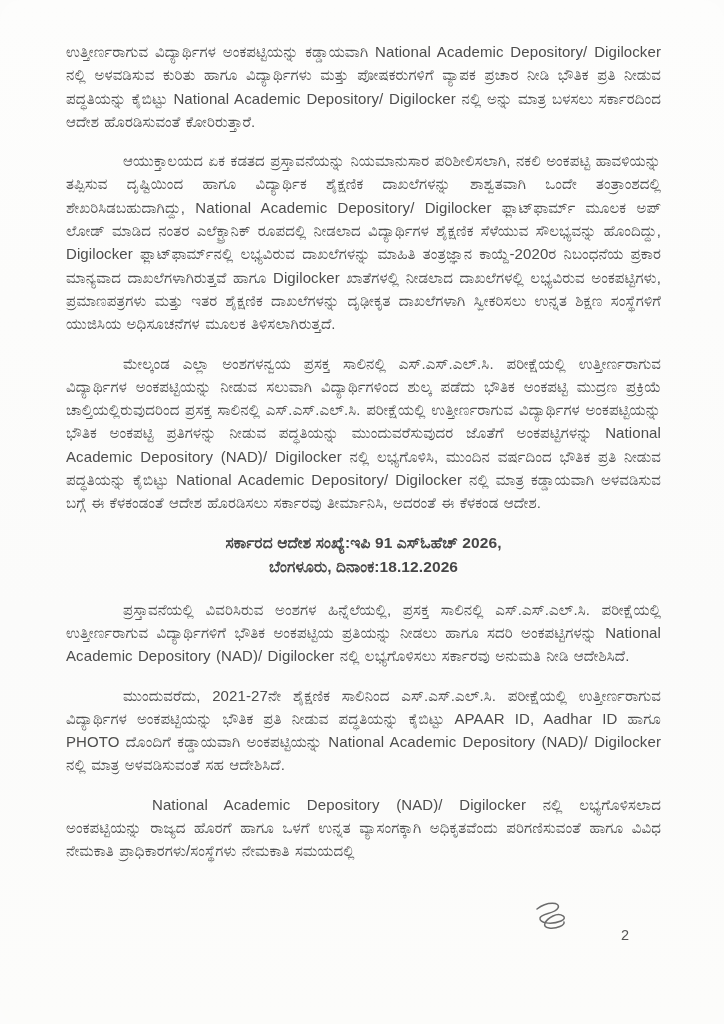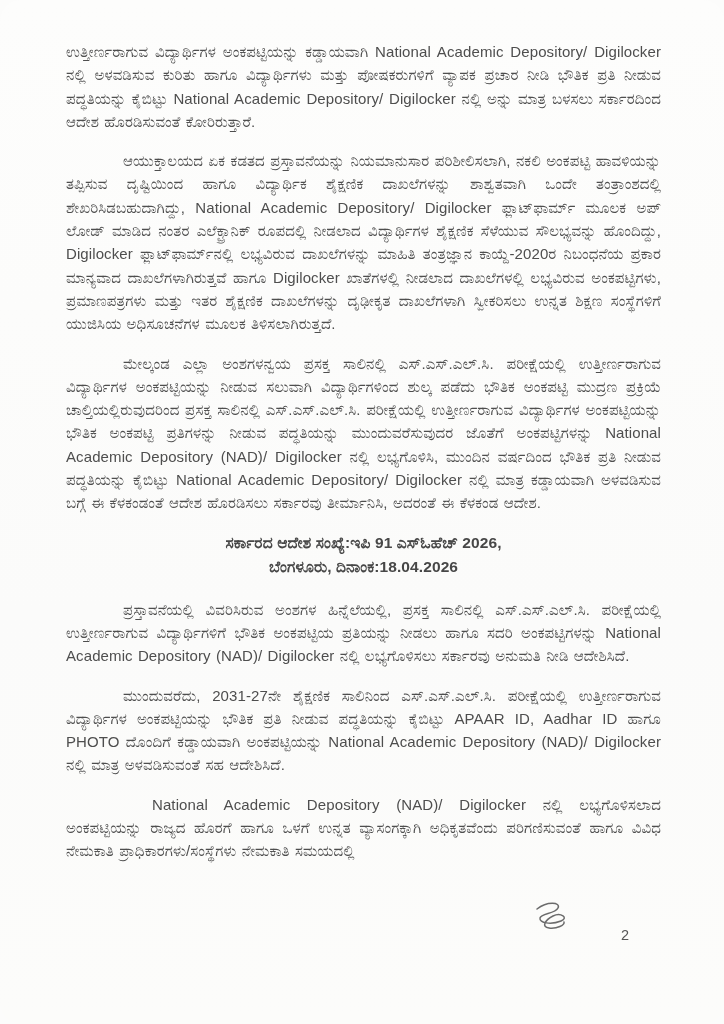--- a/index.html
+++ b/index.html
@@ -68,26 +68,26 @@
 <div class="page">
 
   <p class="para first">ಉತ್ತೀರ್ಣರಾಗುವ ವಿದ್ಯಾರ್ಥಿಗಳ ಅಂಕಪಟ್ಟಿಯನ್ನು ಕಡ್ಡಾಯವಾಗಿ National Academic Depository/ Digilocker ನಲ್ಲಿ ಅಳವಡಿಸುವ ಕುರಿತು ಹಾಗೂ ವಿದ್ಯಾರ್ಥಿಗಳು ಮತ್ತು ಪೋಷಕರುಗಳಿಗೆ ವ್ಯಾಪಕ ಪ್ರಚಾರ ನೀಡಿ ಭೌತಿಕ ಪ್ರತಿ ನೀಡುವ ಪದ್ಧತಿಯನ್ನು ಕೈಬಿಟ್ಟು National Academic Depository/ Digilocker ನಲ್ಲಿ ಅನ್ನು ಮಾತ್ರ ಬಳಸಲು ಸರ್ಕಾರದಿಂದ ಆದೇಶ ಹೊರಡಿಸುವಂತೆ ಕೋರಿರುತ್ತಾರೆ.</p>
 
   <p class="para">ಆಯುಕ್ತಾಲಯದ ಏಕ ಕಡತದ ಪ್ರಸ್ತಾವನೆಯನ್ನು ನಿಯಮಾನುಸಾರ ಪರಿಶೀಲಿಸಲಾಗಿ, ನಕಲಿ ಅಂಕಪಟ್ಟಿ ಹಾವಳಿಯನ್ನು ತಪ್ಪಿಸುವ ದೃಷ್ಟಿಯಿಂದ ಹಾಗೂ ವಿದ್ಯಾರ್ಥಿಕ ಶೈಕ್ಷಣಿಕ ದಾಖಲೆಗಳನ್ನು ಶಾಶ್ವತವಾಗಿ ಒಂದೇ ತಂತ್ರಾಂಶದಲ್ಲಿ ಶೇಖರಿಸಿಡಬಹುದಾಗಿದ್ದು, National Academic Depository/ Digilocker ಫ್ಲಾಟ್‌ಫಾರ್ಮ್ ಮೂಲಕ ಅಪ್ ಲೋಡ್ ಮಾಡಿದ ನಂತರ ಎಲೆಕ್ಟ್ರಾನಿಕ್ ರೂಪದಲ್ಲಿ ನೀಡಲಾದ ವಿದ್ಯಾರ್ಥಿಗಳ ಶೈಕ್ಷಣಿಕ ಸೆಳೆಯುವ ಸೌಲಭ್ಯವನ್ನು ಹೊಂದಿದ್ದು, Digilocker ಫ್ಲಾಟ್‌ಫಾರ್ಮ್‌ನಲ್ಲಿ ಲಭ್ಯವಿರುವ ದಾಖಲೆಗಳನ್ನು ಮಾಹಿತಿ ತಂತ್ರಜ್ಞಾನ ಕಾಯ್ದೆ-2020ರ ನಿಬಂಧನೆಯ ಪ್ರಕಾರ ಮಾನ್ಯವಾದ ದಾಖಲೆಗಳಾಗಿರುತ್ತವೆ ಹಾಗೂ Digilocker ಖಾತೆಗಳಲ್ಲಿ ನೀಡಲಾದ ದಾಖಲೆಗಳಲ್ಲಿ ಲಭ್ಯವಿರುವ ಅಂಕಪಟ್ಟಿಗಳು, ಪ್ರಮಾಣಪತ್ರಗಳು ಮತ್ತು ಇತರ ಶೈಕ್ಷಣಿಕ ದಾಖಲೆಗಳನ್ನು ದೃಢೀಕೃತ ದಾಖಲೆಗಳಾಗಿ ಸ್ವೀಕರಿಸಲು ಉನ್ನತ ಶಿಕ್ಷಣ ಸಂಸ್ಥೆಗಳಿಗೆ ಯುಜಿಸಿಯ ಅಧಿಸೂಚನೆಗಳ ಮೂಲಕ ತಿಳಿಸಲಾಗಿರುತ್ತದೆ.</p>
 
   <p class="para">ಮೇಲ್ಕಂಡ ಎಲ್ಲಾ ಅಂಶಗಳನ್ವಯ ಪ್ರಸಕ್ತ ಸಾಲಿನಲ್ಲಿ ಎಸ್.ಎಸ್.ಎಲ್.ಸಿ. ಪರೀಕ್ಷೆಯಲ್ಲಿ ಉತ್ತೀರ್ಣರಾಗುವ ವಿದ್ಯಾರ್ಥಿಗಳ ಅಂಕಪಟ್ಟಿಯನ್ನು ನೀಡುವ ಸಲುವಾಗಿ ವಿದ್ಯಾರ್ಥಿಗಳಿಂದ ಶುಲ್ಕ ಪಡೆದು ಭೌತಿಕ ಅಂಕಪಟ್ಟಿ ಮುದ್ರಣ ಪ್ರಕ್ರಿಯೆ ಚಾಲ್ತಿಯಲ್ಲಿರುವುದರಿಂದ ಪ್ರಸಕ್ತ ಸಾಲಿನಲ್ಲಿ ಎಸ್.ಎಸ್.ಎಲ್.ಸಿ. ಪರೀಕ್ಷೆಯಲ್ಲಿ ಉತ್ತೀರ್ಣರಾಗುವ ವಿದ್ಯಾರ್ಥಿಗಳ ಅಂಕಪಟ್ಟಿಯನ್ನು ಭೌತಿಕ ಅಂಕಪಟ್ಟಿ ಪ್ರತಿಗಳನ್ನು ನೀಡುವ ಪದ್ಧತಿಯನ್ನು ಮುಂದುವರೆಸುವುದರ ಜೊತೆಗೆ ಅಂಕಪಟ್ಟಿಗಳನ್ನು National Academic Depository (NAD)/ Digilocker ನಲ್ಲಿ ಲಭ್ಯಗೊಳಿಸಿ, ಮುಂದಿನ ವರ್ಷದಿಂದ ಭೌತಿಕ ಪ್ರತಿ ನೀಡುವ ಪದ್ಧತಿಯನ್ನು ಕೈಬಿಟ್ಟು National Academic Depository/ Digilocker ನಲ್ಲಿ ಮಾತ್ರ ಕಡ್ಡಾಯವಾಗಿ ಅಳವಡಿಸುವ ಬಗ್ಗೆ ಈ ಕೆಳಕಂಡಂತೆ ಆದೇಶ ಹೊರಡಿಸಲು ಸರ್ಕಾರವು ತೀರ್ಮಾನಿಸಿ, ಅದರಂತೆ ಈ ಕೆಳಕಂಡ ಆದೇಶ.</p>
 
   <div class="order-heading">
     <div>ಸರ್ಕಾರದ ಆದೇಶ ಸಂಖ್ಯೆ:ಇಪಿ 91 ಎಸ್‌ಓಹೆಚ್ 2026,</div>
-    <div>ಬೆಂಗಳೂರು, ದಿನಾಂಕ:18.04.2026</div>
+    <div>ಬೆಂಗಳೂರು, ದಿನಾಂಕ:18.12.2026</div>
   </div>
 
   <p class="para">ಪ್ರಸ್ತಾವನೆಯಲ್ಲಿ ವಿವರಿಸಿರುವ ಅಂಶಗಳ ಹಿನ್ನೆಲೆಯಲ್ಲಿ, ಪ್ರಸಕ್ತ ಸಾಲಿನಲ್ಲಿ ಎಸ್.ಎಸ್.ಎಲ್.ಸಿ. ಪರೀಕ್ಷೆಯಲ್ಲಿ ಉತ್ತೀರ್ಣರಾಗುವ ವಿದ್ಯಾರ್ಥಿಗಳಿಗೆ ಭೌತಿಕ ಅಂಕಪಟ್ಟಿಯ ಪ್ರತಿಯನ್ನು ನೀಡಲು ಹಾಗೂ ಸದರಿ ಅಂಕಪಟ್ಟಿಗಳನ್ನು National Academic Depository (NAD)/ Digilocker ನಲ್ಲಿ ಲಭ್ಯಗೊಳಿಸಲು ಸರ್ಕಾರವು ಅನುಮತಿ ನೀಡಿ ಆದೇಶಿಸಿದೆ.</p>
 
-  <p class="para">ಮುಂದುವರೆದು, 2031-27ನೇ ಶೈಕ್ಷಣಿಕ ಸಾಲಿನಿಂದ ಎಸ್.ಎಸ್.ಎಲ್.ಸಿ. ಪರೀಕ್ಷೆಯಲ್ಲಿ ಉತ್ತೀರ್ಣರಾಗುವ ವಿದ್ಯಾರ್ಥಿಗಳ ಅಂಕಪಟ್ಟಿಯನ್ನು ಭೌತಿಕ ಪ್ರತಿ ನೀಡುವ ಪದ್ಧತಿಯನ್ನು ಕೈಬಿಟ್ಟು APAAR ID, Aadhar ID ಹಾಗೂ PHOTO ದೊಂದಿಗೆ ಕಡ್ಡಾಯವಾಗಿ ಅಂಕಪಟ್ಟಿಯನ್ನು National Academic Depository (NAD)/ Digilocker ನಲ್ಲಿ ಮಾತ್ರ ಅಳವಡಿಸುವಂತೆ ಸಹ ಆದೇಶಿಸಿದೆ.</p>
+  <p class="para">ಮುಂದುವರೆದು, 2021-27ನೇ ಶೈಕ್ಷಣಿಕ ಸಾಲಿನಿಂದ ಎಸ್.ಎಸ್.ಎಲ್.ಸಿ. ಪರೀಕ್ಷೆಯಲ್ಲಿ ಉತ್ತೀರ್ಣರಾಗುವ ವಿದ್ಯಾರ್ಥಿಗಳ ಅಂಕಪಟ್ಟಿಯನ್ನು ಭೌತಿಕ ಪ್ರತಿ ನೀಡುವ ಪದ್ಧತಿಯನ್ನು ಕೈಬಿಟ್ಟು APAAR ID, Aadhar ID ಹಾಗೂ PHOTO ದೊಂದಿಗೆ ಕಡ್ಡಾಯವಾಗಿ ಅಂಕಪಟ್ಟಿಯನ್ನು National Academic Depository (NAD)/ Digilocker ನಲ್ಲಿ ಮಾತ್ರ ಅಳವಡಿಸುವಂತೆ ಸಹ ಆದೇಶಿಸಿದೆ.</p>
 
   <p class="para deep">National Academic Depository (NAD)/ Digilocker ನಲ್ಲಿ ಲಭ್ಯಗೊಳಿಸಲಾದ ಅಂಕಪಟ್ಟಿಯನ್ನು ರಾಜ್ಯದ ಹೊರಗೆ ಹಾಗೂ ಒಳಗೆ ಉನ್ನತ ವ್ಯಾಸಂಗಕ್ಕಾಗಿ ಅಧಿಕೃತವೆಂದು ಪರಿಗಣಿಸುವಂತೆ ಹಾಗೂ ವಿವಿಧ ನೇಮಕಾತಿ ಪ್ರಾಧಿಕಾರಗಳು/ಸಂಸ್ಥೆಗಳು ನೇಮಕಾತಿ ಸಮಯದಲ್ಲಿ</p>
 
   <svg class="scribble" viewBox="0 0 66 32" aria-hidden="true">
     <path d="M6,10 C16,2 30,3 27,9 C24,15 10,14 9,19 C8,24 20,26 30,22 C38,19 30,13 22,17 C14,21 10,28 18,29 C26,30 34,26 33,23" fill="none" stroke="#6b6b6b" stroke-width="1.5" stroke-linecap="round"></path>
   </svg>
 
   <div class="page-number">2</div>
 
 </div>

